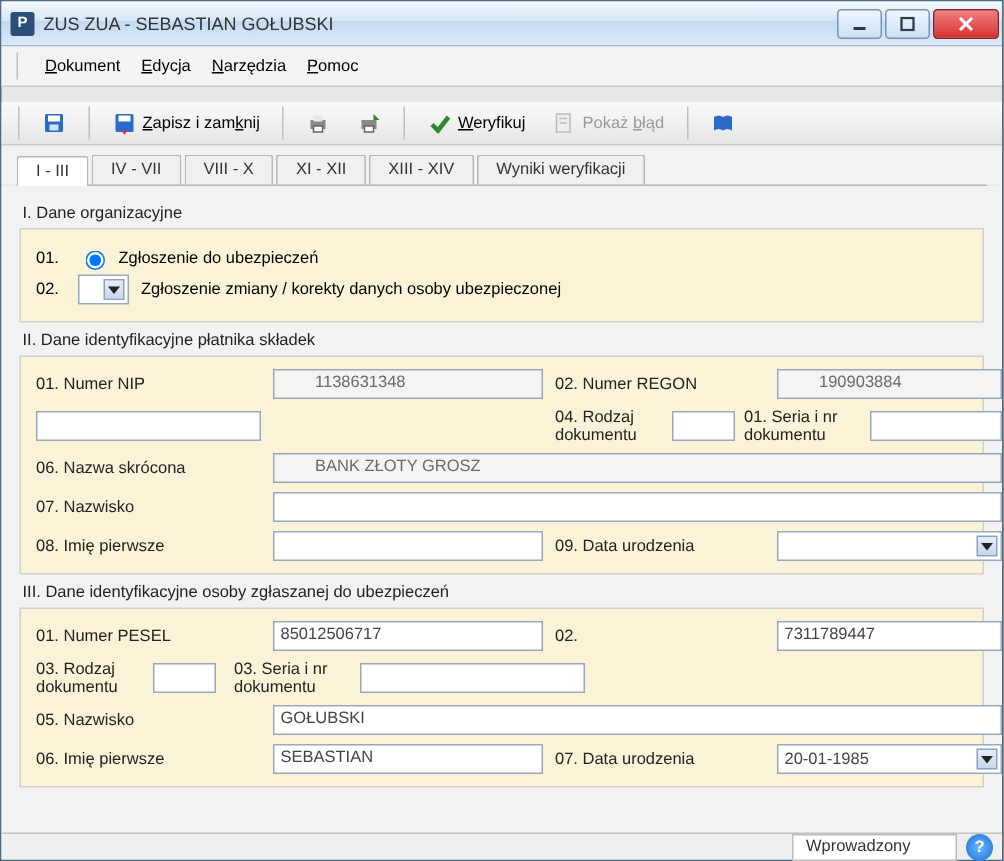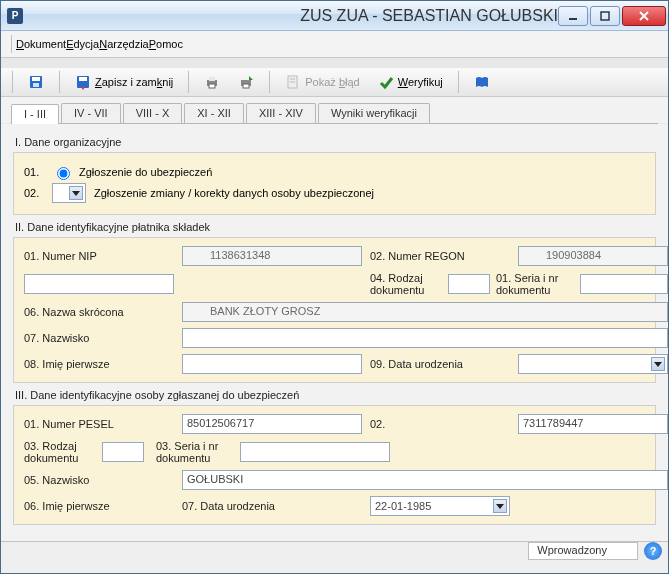--- a/index.html
+++ b/index.html
@@ -19,35 +19,35 @@
     display: flex; align-items: center;
     padding: 0 2px 0 6px;
     border-bottom: 1px solid #9fb9d6;
   }
   .titlebar .app-icon {
     width: 16px; height: 16px; margin-right: 6px;
     background: #2b4f7a; color: #fff; font-weight: bold;
     display: inline-flex; align-items: center; justify-content: center;
     border-radius: 2px; font-size: 10px;
   }
-  .titlebar .title { flex: 1; color: #333; font-size: 16px; text-align: right; }
+  .titlebar .title { flex: 1; color: #333; font-size: 12px; }
   .winbtns { display: flex; gap: 2px; }
   .winbtn {
     width: 30px; height: 20px; border: 1px solid #7a95b5; border-radius: 3px;
     background: linear-gradient(to bottom, #eef5ff, #cfe1f5);
     display: inline-flex; align-items: center; justify-content: center;
     color: #2a3a4a; font-size: 11px;
   }
   .winbtn.close {
     background: linear-gradient(to bottom, #f08080, #d93030);
     border-color: #8a1f1f; color: #fff; font-weight: bold; width: 44px;
   }
   
   .menubar {
-    display: flex; align-items: center; 
+    display: flex; align-items: center; gap: 14px;
     padding: 4px 10px;
     background: #f3f3f3;
     border-bottom: 1px solid #c9c9c9;
   }
   .menubar .vline { width:1px; height:18px; background:#c0c0c0; margin-right:4px;}
   .menubar span { cursor: default; }
   .menubar u { text-decoration: underline; }
   
   .toolbar {
     display: flex; align-items: center; gap: 6px;
@@ -99,21 +99,21 @@
     height:20px; border:1px solid #9aa8bb; background:#fff; padding:2px 4px;
     color:#444; overflow:hidden; white-space:nowrap;
   }
   .field.readonly { background:#f4f4f4; color:#6a6a6a;padding-left:27px; }
   .field.combo { display:flex; align-items:center; justify-content:space-between; padding-right:2px;}
   .field.combo .arrow { width:14px; height:14px; background:linear-gradient(#e8eef8,#c7d7ea); border:1px solid #8aa3c2; display:flex;align-items:center;justify-content:center;}
   .mini { width:42px; }
   .pair { display:flex; align-items:center; gap:6px;}
   
   .statusbar {
-    height:32px; border-top:1px solid #c3c3c3; background:#efefef;
+    height:18px; border-top:1px solid #c3c3c3; background:#efefef;
     display:flex; align-items:flex-start; justify-content:flex-end; padding:0 6px; gap:6px;
   }
   .status-cell {
     height:18px; background:#fff; border:1px solid #bdbdbd; padding:1px 30px 1px 8px; color:#333;
   }
   .helpbtn { width:18px; height:18px; border-radius:50%; background:radial-gradient(#6bb7ff,#1a6ed8); color:#fff; display:flex;align-items:center;justify-content:center; font-weight:bold;}
   svg { display:block; }
   .tri-down { width:0;height:0;border-left:4px solid transparent;border-right:4px solid transparent;border-top:5px solid #222;}
 </style>
 </head>
@@ -187,37 +187,37 @@
     <span class="tbtn">
       <span class="ico">
         <svg width="16" height="16">
             <rect x="3" y="6" width="10" height="6" fill="#888"></rect>
             <polygon points="11,2 15,6 11,6" fill="#2b8a2b"></polygon>
             <rect x="5" y="10" width="6" height="4" fill="#fff" stroke="#666"></rect>
           </svg>
       </span>
     </span>
     <span class="sep"></span>
+    <span class="tbtn">
+      <span class="ico">
+        <svg width="16" height="16">
+            <polyline points="3,9 7,13 14,4" fill="none" stroke="#2b8a2b" stroke-width="3"></polyline>
+          </svg>
+      </span>
+      <span><u>W</u>eryfikuj</span>
+    </span>
     <span class="tbtn disabled">
       <span class="ico">
         <svg width="16" height="16">
             <rect x="3" y="2" width="9" height="12" fill="#eee" stroke="#bbb"></rect>
             <line x1="5" y1="5" x2="10" y2="5" stroke="#bbb"></line>
             <line x1="5" y1="8" x2="10" y2="8" stroke="#bbb"></line>
           </svg>
       </span>
       <span>Pokaż <u>b</u>łąd</span>
-    </span>
-    <span class="tbtn">
-      <span class="ico">
-        <svg width="16" height="16">
-            <polyline points="3,9 7,13 14,4" fill="none" stroke="#2b8a2b" stroke-width="3"></polyline>
-          </svg>
-      </span>
-      <span><u>W</u>eryfikuj</span>
     </span>
     <span class="sep"></span>
     <span class="tbtn">
       <span class="ico">
         <svg width="16" height="16">
             <path d="M2 4 Q5 2 8 4 Q11 2 14 4 L14 13 Q11 11 8 13 Q5 11 2 13 Z" fill="#2b6acb"></path>
           </svg>
       </span>
     </span>
   </div>
@@ -300,23 +300,24 @@
           <span class="lbl" style="width:72px">03. Rodzaj dokumentu</span>
           <div class="field mini"></div>
           <span class="lbl" style="width:78px;margin-left:6px">03. Seria i nr dokumentu</span>
           <div class="field" style="width:150px"></div>
         </div>
 
         <div class="lbl">05. Nazwisko</div>
         <div class="field" style="grid-column:2 / span 3">GOŁUBSKI</div>
 
         <div class="lbl">06. Imię pierwsze</div>
+        <div class="field">SEBASTIAN</div>
         <div class="lbl">07. Data urodzenia</div>
         <div class="field combo">
-          <span>22-01-1985</span>
+          <span>20-01-1985</span>
           <span class="arrow">
               <span class="tri-down"></span>
             </span>
         </div>
       </div>
     </div>
 
   </div>
 
   <div class="statusbar">

